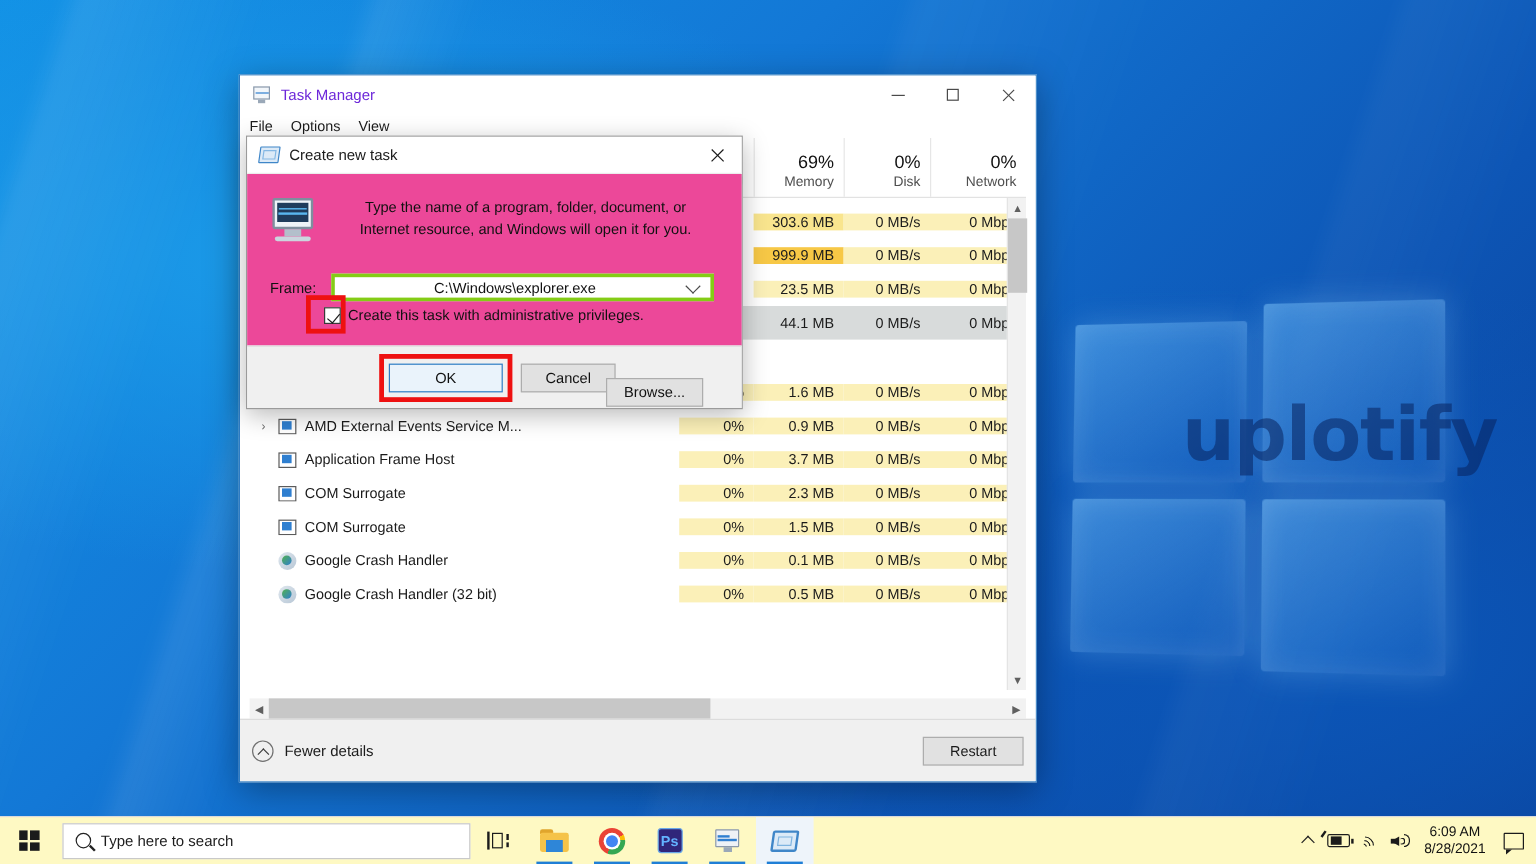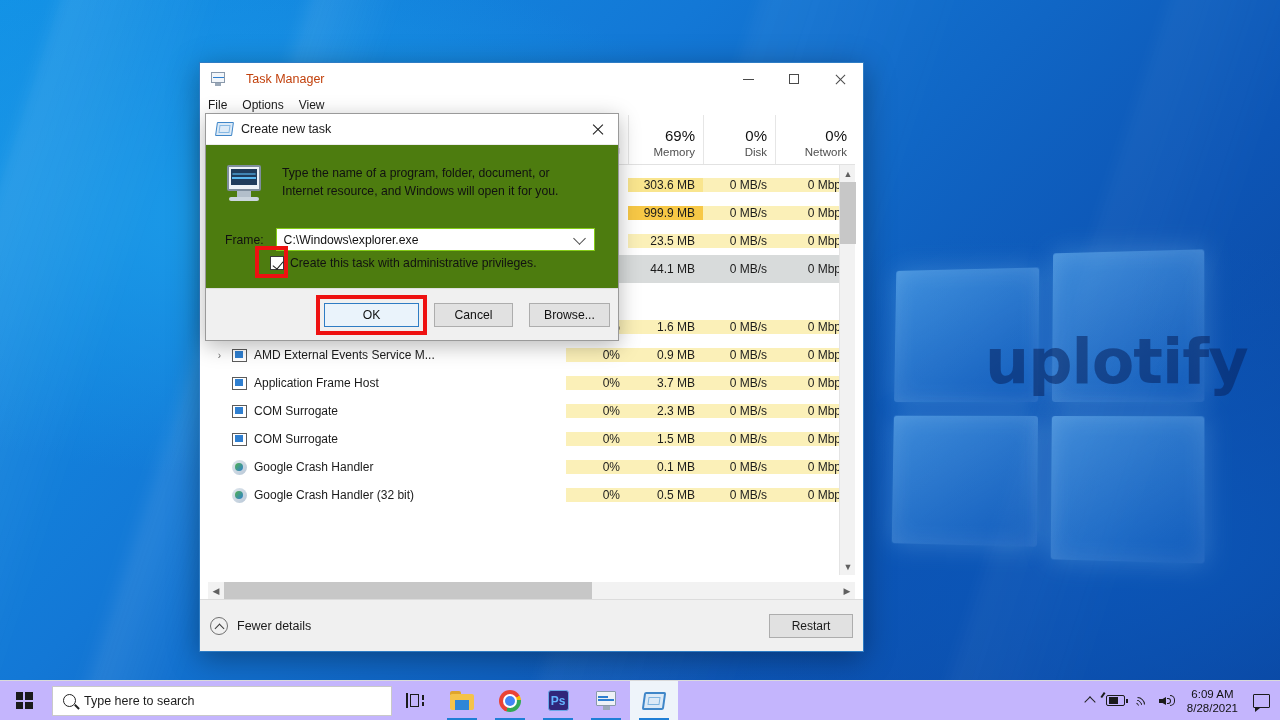--- a/index.html
+++ b/index.html
@@ -43,21 +43,21 @@
     position:absolute; left:985px; top:325px;
     font-size:62px; font-weight:bold; letter-spacing:-1px;
     color:rgba(7,35,95,.55);
     font-family:"DejaVu Sans", sans-serif;
     pointer-events:none; user-select:none;
   }
 
   
   #taskbar {
     position:absolute; left:0; bottom:0; width:1280px; height:40px;
-    background:#c4b5fd; display:flex; align-items:center;
+    background:#fef9c3; display:flex; align-items:center;
     border-top:1px solid #dadada;
   }
   #start-btn { width:48px; height:40px; display:flex; align-items:center; justify-content:center; }
   .winflag { width:17px; height:17px; display:grid; grid-template-columns:1fr 1fr; grid-template-rows:1fr 1fr; gap:2px; }
   .winflag span { background:#1b1b1b; display:block; }
   #search-box {
     width:340px; height:30px; margin-left:4px; background:#fff;
     border:1px solid #c9c9c9; display:flex; align-items:center; gap:8px; padding:0 10px;
   }
   #search-box .ph { font-size:12.5px; color:#1c1c1c; }
@@ -121,21 +121,21 @@
   .ic-notif { width:17px; height:14px; border:1.7px solid #1b1b1b; border-radius:1px; position:relative; }
   .ic-notif::after { content:""; position:absolute; left:1px; bottom:-5px; width:0; height:0; border-left:5px solid #1b1b1b; border-bottom:4px solid transparent; }
 
   
   #tm {
     position:absolute; left:199px; top:62px; width:665px; height:590px;
     background:#f0f0f0; border:1px solid #2e7cc4;
     box-shadow:0 6px 28px rgba(0,0,0,.35);
   }
   #tm-title { height:32px; display:flex; align-items:center; background:#fff; }
-  #tm-title .ttl { font-size:12.5px; color:#c2410c; margin-left:20px; }
+  #tm-title .ttl { font-size:12.5px; color:#6d28d9; margin-left:8px; }
   .tm-ic-sm { width:16px; height:14px; margin-left:10px; position:relative; }
   .tm-ic-sm .s { position:absolute; left:1px; top:0; width:14px; height:11px; background:#f2f6fa; border:1.2px solid #8a99ab; }
   .tm-ic-sm .p { position:absolute; left:2.5px; top:5px; width:11px; height:1.2px; background:#2f7fd0; }
   .tm-ic-sm .st{ position:absolute; left:5px; top:11px; width:6px; height:3px; background:#9aa8b8; }
   .wbtns { margin-left:auto; display:flex; }
   .wbtn { width:46px; height:31px; display:flex; align-items:center; justify-content:center; }
   .wb-min { width:11px; height:1px; background:#4a4a4a; }
   .wb-max { width:10px; height:10px; border:1px solid #4a4a4a; }
   .wb-cls { position:relative; width:12px; height:12px; }
   .wb-cls::before, .wb-cls::after { content:""; position:absolute; left:0; top:5.5px; width:13px; height:1px; background:#4a4a4a; }
@@ -213,54 +213,54 @@
   #dlg-title { height:31px; background:#fff; display:flex; align-items:center; border-bottom:1px solid #ececec; }
   #dlg-title .dtxt { font-size:12.5px; color:#1b1b1b; margin-left:8px; }
   .dlg-ic { width:17px; height:14px; margin-left:10px; border:1.6px solid #3f86c8; background:#dceaf7; border-radius:1px;
             transform:skewX(-8deg); position:relative; }
   .dlg-ic::after { content:""; position:absolute; left:2px; top:2px; right:2px; bottom:2px; border:1.2px solid #85b8e4; }
   #dlg-close { margin-left:auto; width:42px; height:30px; display:flex; align-items:center; justify-content:center; }
   #dlg-close .x { position:relative; width:13px; height:13px; }
   #dlg-close .x::before, #dlg-close .x::after { content:""; position:absolute; left:0; top:6px; width:14px; height:1.2px; background:#1b1b1b; }
   #dlg-close .x::before { transform:rotate(45deg); } #dlg-close .x::after { transform:rotate(-45deg); }
 
-  #dlg-main { position:absolute; left:0; top:31px; right:0; bottom:52px; background:#4d7c0f; }
+  #dlg-main { position:absolute; left:0; top:31px; right:0; bottom:52px; background:#ec4899;text-align:center; }
   #dlg-desc { position:absolute; left:19px; top:20px; display:flex; gap:17px; }
   .run-big { width:40px; height:38px; position:relative; flex:none; }
   .run-big .mon { position:absolute; left:2px; top:0; width:34px; height:26px; background:#eef3f8; border:2px solid #7f8e9e; border-radius:2px; }
   .run-big .scr2{ position:absolute; left:6px; top:4px; width:26px; height:16px; background:#1f3c5c; }
   .run-big .wave{ position:absolute; left:7px; top:12px; width:24px; height:1.6px; background:#59b7ef;
                   box-shadow:0 -4px 0 -0.4px #59b7ef; }
   .run-big .base{ position:absolute; left:12px; top:26px; width:14px; height:6px; background:#b3bfcb; }
   .run-big .foot{ position:absolute; left:4px; top:32px; width:30px; height:4px; background:#cbd5de; border-radius:2px; }
   #dlg-desc .txt { font-size:12.2px; color:#111; line-height:17.5px; max-width:312px; }
 
   #open-row { position:absolute; left:19px; top:83px; display:flex; align-items:center; gap:12px; }
   #open-row .lbl { font-size:12.2px; color:#111; }
-  #open-combo { width:319px; height:23px; background:#fff; border:1px solid #84cc16;
+  #open-combo { width:319px; height:23px; background:#fff; border:3px solid #84cc16;
                 display:flex; align-items:center; padding:0 4px 0 7px; }
   #open-combo .val { font-size:12.2px; color:#111; flex:1; white-space:nowrap; overflow:hidden; }
   #open-combo .cd { width:9px; height:9px; border-left:1.3px solid #4a4a4a; border-bottom:1.3px solid #4a4a4a;
                     transform:rotate(-45deg); margin-right:6px; margin-bottom:3px; }
 
   #chk-row { position:absolute; left:64px; top:111px; display:flex; align-items:center; }
   #chk-hl { position:absolute; left:-15px; top:-10px; width:33px; height:32px; border:4px solid #ee1111; }
   .chkbox { width:14px; height:14px; background:#fff; border:1px solid #3a3a3a; position:relative; flex:none; }
   .chkbox::after { content:""; position:absolute; left:3.5px; top:1.5px; width:5px; height:9px;
                    border-right:1.8px solid #1b1b1b; border-bottom:1.8px solid #1b1b1b; transform:rotate(40deg); }
   #chk-row .lbl { font-size:12.2px; color:#111; margin-left:6px; }
 
   #dlg-foot { position:absolute; left:0; right:0; bottom:0; height:52px; background:#f0f0f0;
               border-top:1px solid #dfdfdf;padding-left:32px; }
   .dbtn { position:absolute; top:14px; height:24px; font-size:12.2px; color:#111;
           display:flex; align-items:center; justify-content:center; background:#e1e1e1; border:1px solid #adadad; }
   #ok-btn     { left:118px; width:95px; background:#eaf3fb; border:1px solid #2e7cc4; }
   #ok-hl      { position:absolute; left:110px; top:6px; width:111px; height:40px; border:4px solid #ee1111; }
   #cancel-btn { left:228px; width:79px; }
-  #browse-btn { left:323px; width:81px; }
+  #browse-btn { left:299px; width:81px;margin-top:12px; }
 </style>
 </head>
 <body>
 
 <div id="desktop">
   <div id="beams">
     <i style="left:-60px; top:-40px; width:160px; height:820px;"></i>
     <i style="left:190px; top:-40px; width:90px;  height:820px;"></i>
     <i style="left:640px; top:-40px; width:220px; height:820px; opacity:.5;"></i>
     <i style="left:1050px;top:-40px; width:150px; height:820px; opacity:.45;"></i>

